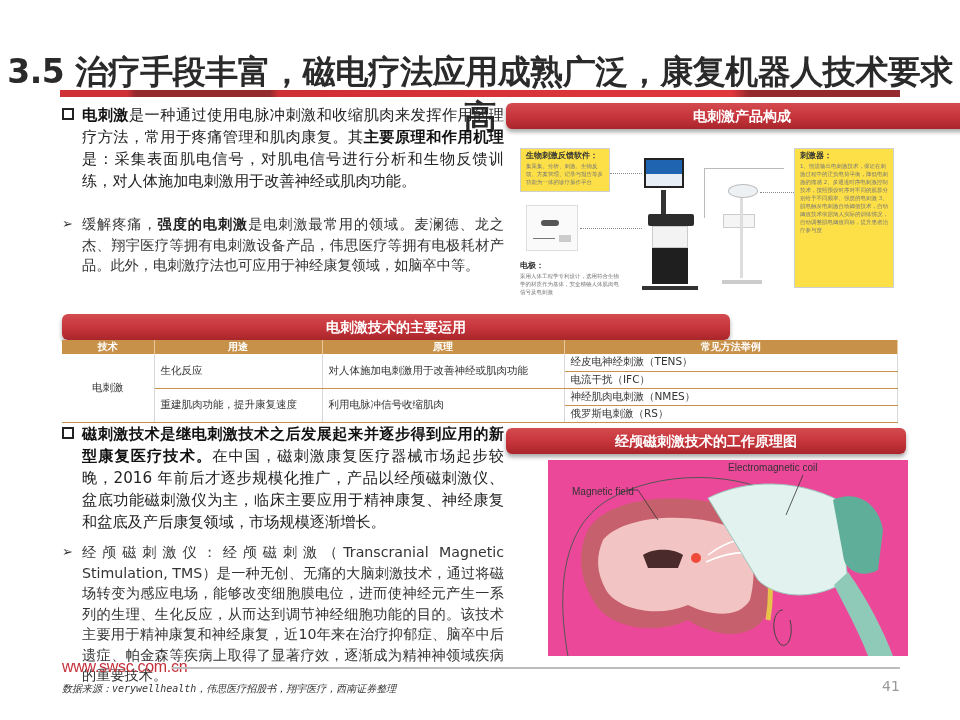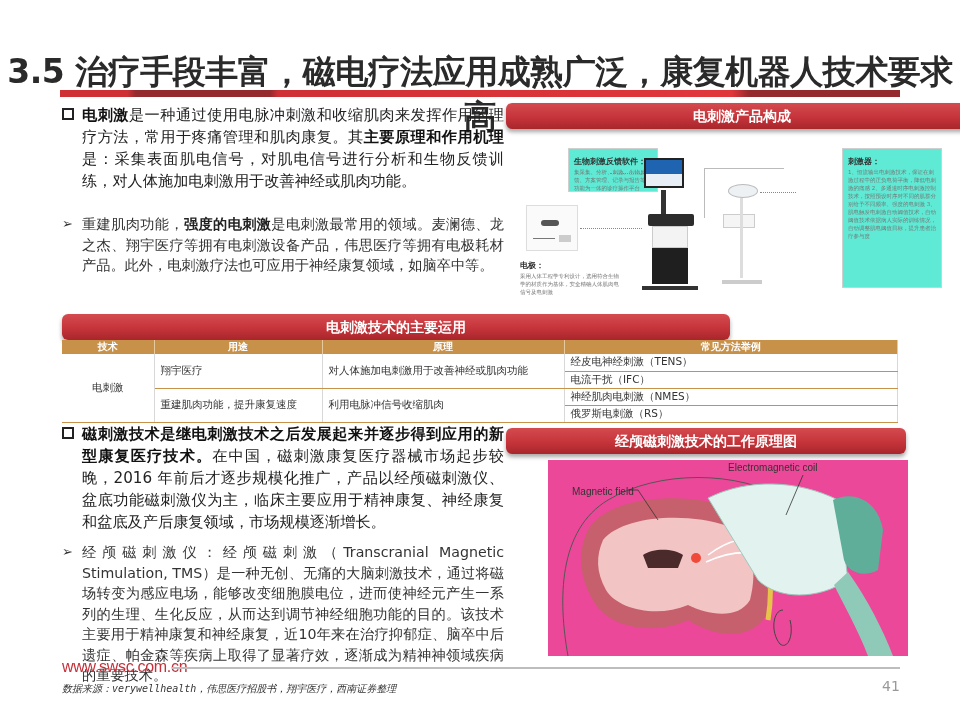--- a/index.html
+++ b/index.html
@@ -31,21 +31,21 @@
   
   .banner {
     position: absolute; height: 26px; border-radius: 6px;
     background: linear-gradient(180deg, #d44b4f 0%, #c5343a 55%, #a8262b 100%);
     box-shadow: 0 3px 4px rgba(0,0,0,0.35);
     color: #fff; font-weight: bold; font-size: 14px; text-align: center; line-height: 26px;
   }
 
   
   .fig { position: absolute; left: 508px; top: 140px; width: 400px; height: 172px; background: #fff; }
-  .callout { position: absolute; border: 1px solid #cfcfcf; background: #5eead4; padding: 9px 5px; font-size: 5.5px; line-height: 8px; color: #777; margin-left: 48px; }
+  .callout { position: absolute; border: 1px solid #cfcfcf; background: #fde047; padding: 3px 5px; font-size: 5.5px; line-height: 8px; color: #777; }
   .callout .h { font-size: 8px; font-weight: bold; color: #333; margin-bottom: 2px; }
   .line { position: absolute; border-top: 1px dotted #888; }
   .vline { position: absolute; border-left: 1px solid #bbb; }
 
   
   .tbl-wrap { position: absolute; left: 62px; top: 340px; width: 836px; }
   table { border-collapse: collapse; width: 836px; font-size: 10.5px; color: #333; }
   th { background: #c8914a; color: #fff; font-weight: bold; height: 14px; font-size: 10px; border-right: 1px solid #e7c99c; }
   td { border-bottom: 1px solid #c8914a; border-right: 1px solid #d8d8d8; padding: 0 6px; height: 18px; }
   td.center { text-align: center; }
@@ -68,21 +68,21 @@
 <div class="para" style="top:104px;">
   <span class="bullet-sq"></span>
   <div class="body">
     <b>电刺激</b><span>是一种通过使用电脉冲刺激和收缩肌肉来发挥作用的理疗方法，常用于疼痛管理和肌肉康复。其</span><b>主要原理和作用机理</b><span>是：采集表面肌电信号，对肌电信号进行分析和生物反馈训练，对人体施加电刺激用于改善神经或肌肉功能。</span>
   </div>
 </div>
 
 <div class="sub" style="top:214px;">
   <span class="arrow">➢</span>
   <div class="body">
-    <span>重建肌肉功能，</span><b>强度的电刺激</b><span>是电刺激最常用的领域。麦澜德、龙之杰、翔宇医疗等拥有电刺激设备产品，伟思医疗等拥有电极耗材产品。此外，电刺激疗法也可应用于神经康复领域，如脑卒中等。</span>
+    <span>缓解疼痛，</span><b>强度的电刺激</b><span>是电刺激最常用的领域。麦澜德、龙之杰、翔宇医疗等拥有电刺激设备产品，伟思医疗等拥有电极耗材产品。此外，电刺激疗法也可应用于神经康复领域，如脑卒中等。</span>
   </div>
 </div>
 
 <div class="banner" style="left:506px; top:103px; width:472px;">电刺激产品构成</div>
 
 <div class="fig">
   <div class="callout" style="left:12px; top:8px; width:90px; height:44px;">
     <div class="h">生物刺激反馈软件：</div>
     <div>集采集、分析、刺激、生物反馈、方案管理、记录与报告等多功能为一体的诊疗操作平台</div>
   </div>
@@ -132,21 +132,21 @@
       <tr>
         <th style="width:92px;">技术</th>
         <th style="width:168px;">用途</th>
         <th style="width:242px;">原理</th>
         <th>常见方法举例</th>
       </tr>
     </thead>
     <tbody>
       <tr>
         <td class="center" rowspan="4">电刺激</td>
-        <td rowspan="2">翔宇医疗</td>
+        <td rowspan="2">生化反应</td>
         <td rowspan="2">对人体施加电刺激用于改善神经或肌肉功能</td>
         <td class="col4">经皮电神经刺激（TENS）</td>
       </tr>
       <tr>
         <td class="col4">电流干扰（IFC）</td>
       </tr>
       <tr>
         <td rowspan="2">重建肌肉功能，提升康复速度</td>
         <td rowspan="2">利用电脉冲信号收缩肌肉</td>
         <td class="col4">神经肌肉电刺激（NMES）</td>

